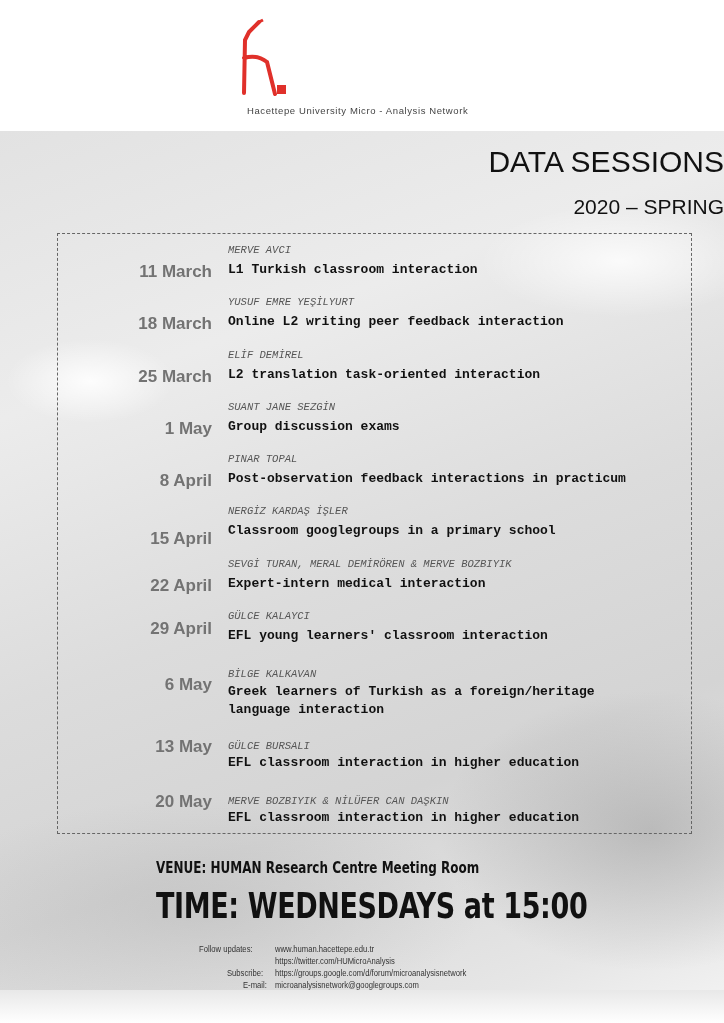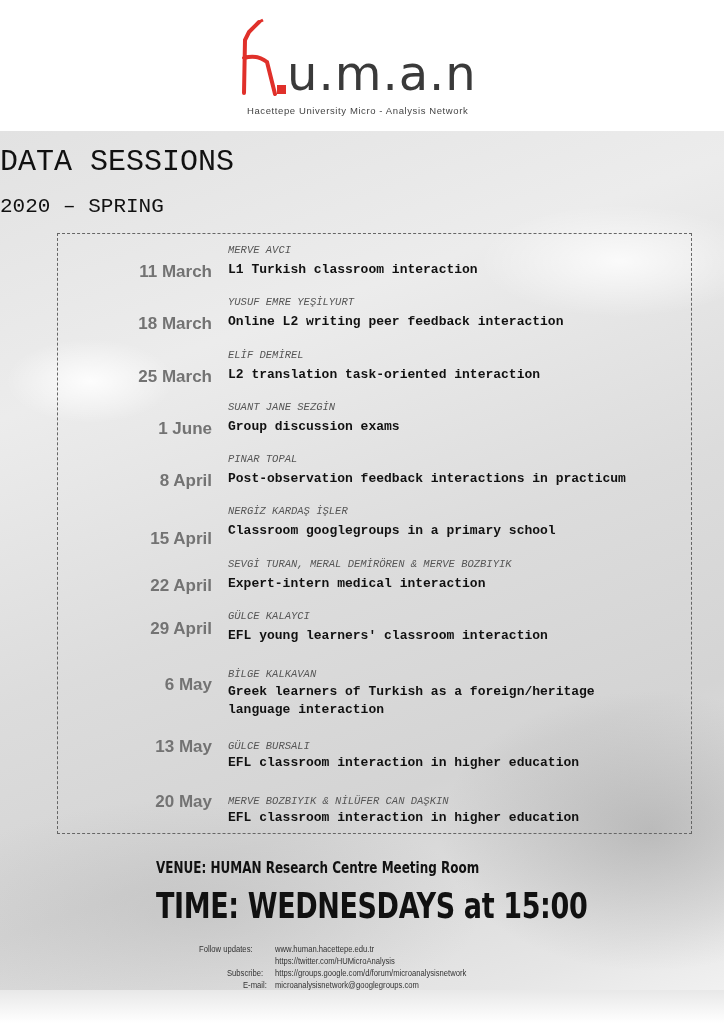--- a/index.html
+++ b/index.html
@@ -10,21 +10,21 @@
         radial-gradient(ellipse 200px 80px at 620px 130px, rgba(255,255,255,0.8), rgba(255,255,255,0) 70%),
         radial-gradient(ellipse 300px 200px at 650px 700px, rgba(120,120,120,0.35), rgba(120,120,120,0) 70%),
         radial-gradient(ellipse 400px 160px at 200px 780px, rgba(170,170,170,0.35), rgba(170,170,170,0) 70%),
         linear-gradient(160deg,#e2e2e2 0%,#ececec 25%,#dcdcdc 50%,#d4d4d4 70%,#e6e6e6 90%,#f5f5f5 100%);}
   .bg-fade{position:absolute;left:0;top:990px;width:724px;height:33px;background:linear-gradient(#e8e8e8,#ffffff);}
   .logo{position:absolute;left:237px;top:18px;width:250px;height:105px;}
   .logo-h{position:absolute;left:0;top:0;width:44px;height:78px;}
   .logo-dot-red{position:absolute;left:40px;top:67px;width:9px;height:9px;background:#e0302a;}
   .logo-word{position:absolute;left:50px;top:30px;font-size:48px;line-height:50px;color:#3a3a3a;letter-spacing:1px;font-family:"DejaVu Sans",sans-serif;}
   .logo-sub{position:absolute;left:10px;top:87px;font-size:9.5px;color:#444;letter-spacing:0.6px;white-space:nowrap;}
-  .title{position:absolute;left:0;width:724px;text-align:left;color:#111;font-family:Liberation Mono, monospace;}
+  .title{position:absolute;left:0;width:724px;text-align:right;color:#111;font-family:Liberation Sans, sans-serif;}
   .title.main{top:145px;font-size:30px;letter-spacing:0px;}
   .title.sub{top:195px;font-size:21px;}
   .box{position:absolute;left:57px;top:233px;width:635px;height:601px;border:1.5px dashed #666;box-sizing:border-box;}
   .session{position:absolute;left:0;width:724px;}
   .date{position:absolute;right:512px;color:#737373;font-weight:bold;font-size:17px;white-space:nowrap;}
   .presenter{position:absolute;left:228px;font-family:"Liberation Mono",monospace;font-size:10.5px;color:#555;white-space:nowrap;font-style:italic;}
   .topic{position:absolute;left:228px;font-family:"Liberation Mono",monospace;font-weight:bold;font-size:13px;color:#111;line-height:18px;width:460px;}
   .venue{position:absolute;left:156px;top:859px;font-family:"DejaVu Sans",sans-serif;font-weight:bold;font-size:15px;color:#111;transform:scaleX(0.8);transform-origin:left;white-space:nowrap;}
   .time{position:absolute;left:156px;top:885px;font-family:"DejaVu Sans",sans-serif;font-weight:bold;font-size:36px;color:#111;transform:scaleX(0.75);transform-origin:left;white-space:nowrap;letter-spacing:-0.5px;}
   .info{position:absolute;font-family:"Liberation Sans",sans-serif;font-size:9px;color:#333;white-space:nowrap;transform:scaleX(0.85);transform-origin:left;}
@@ -35,21 +35,20 @@
 
 <div class="bg"></div>
 <div class="bg-fade"></div>
 
 <div class="logo">
   <svg class="logo-h" viewBox="0 0 44 78">
     <path d="M22 4 L12 14 L8 22 L7 75 M7 40 Q20 36 30 44 L38 76" stroke="#e0302a" stroke-width="4" fill="none" stroke-linecap="round"></path>
     <path d="M22 4 L26 2" stroke="#e0302a" stroke-width="3" fill="none"></path>
   </svg>
   <div class="logo-dot-red"></div>
-  <div class="logo-word">u.m.a.n</div>
   <div class="logo-sub">Hacettepe University Micro - Analysis Network</div>
 </div>
 
 <div class="title main">DATA SESSIONS</div>
 <div class="title sub">2020 – SPRING</div>
 
 <div class="box"></div>
 
 <div>
   <div class="session" style="top:244px">
@@ -61,21 +60,21 @@
     <div class="date" style="top:18px">18 March</div>
     <div class="presenter" style="top:0">YUSUF EMRE YEŞİLYURT</div>
     <div class="topic" style="top:17px">Online L2 writing peer feedback interaction</div>
   </div>
   <div class="session" style="top:349px">
     <div class="date" style="top:18px">25 March</div>
     <div class="presenter" style="top:0">ELİF DEMİREL</div>
     <div class="topic" style="top:17px">L2 translation task-oriented interaction</div>
   </div>
   <div class="session" style="top:401px">
-    <div class="date" style="top:18px">1 June</div>
+    <div class="date" style="top:18px">1 May</div>
     <div class="presenter" style="top:0">SUANT JANE SEZGİN</div>
     <div class="topic" style="top:17px">Group discussion exams</div>
   </div>
   <div class="session" style="top:453px">
     <div class="date" style="top:18px">8 April</div>
     <div class="presenter" style="top:0">PINAR TOPAL</div>
     <div class="topic" style="top:17px">Post-observation feedback interactions in practicum</div>
   </div>
   <div class="session" style="top:505px">
     <div class="date" style="top:24px">15 April</div>

